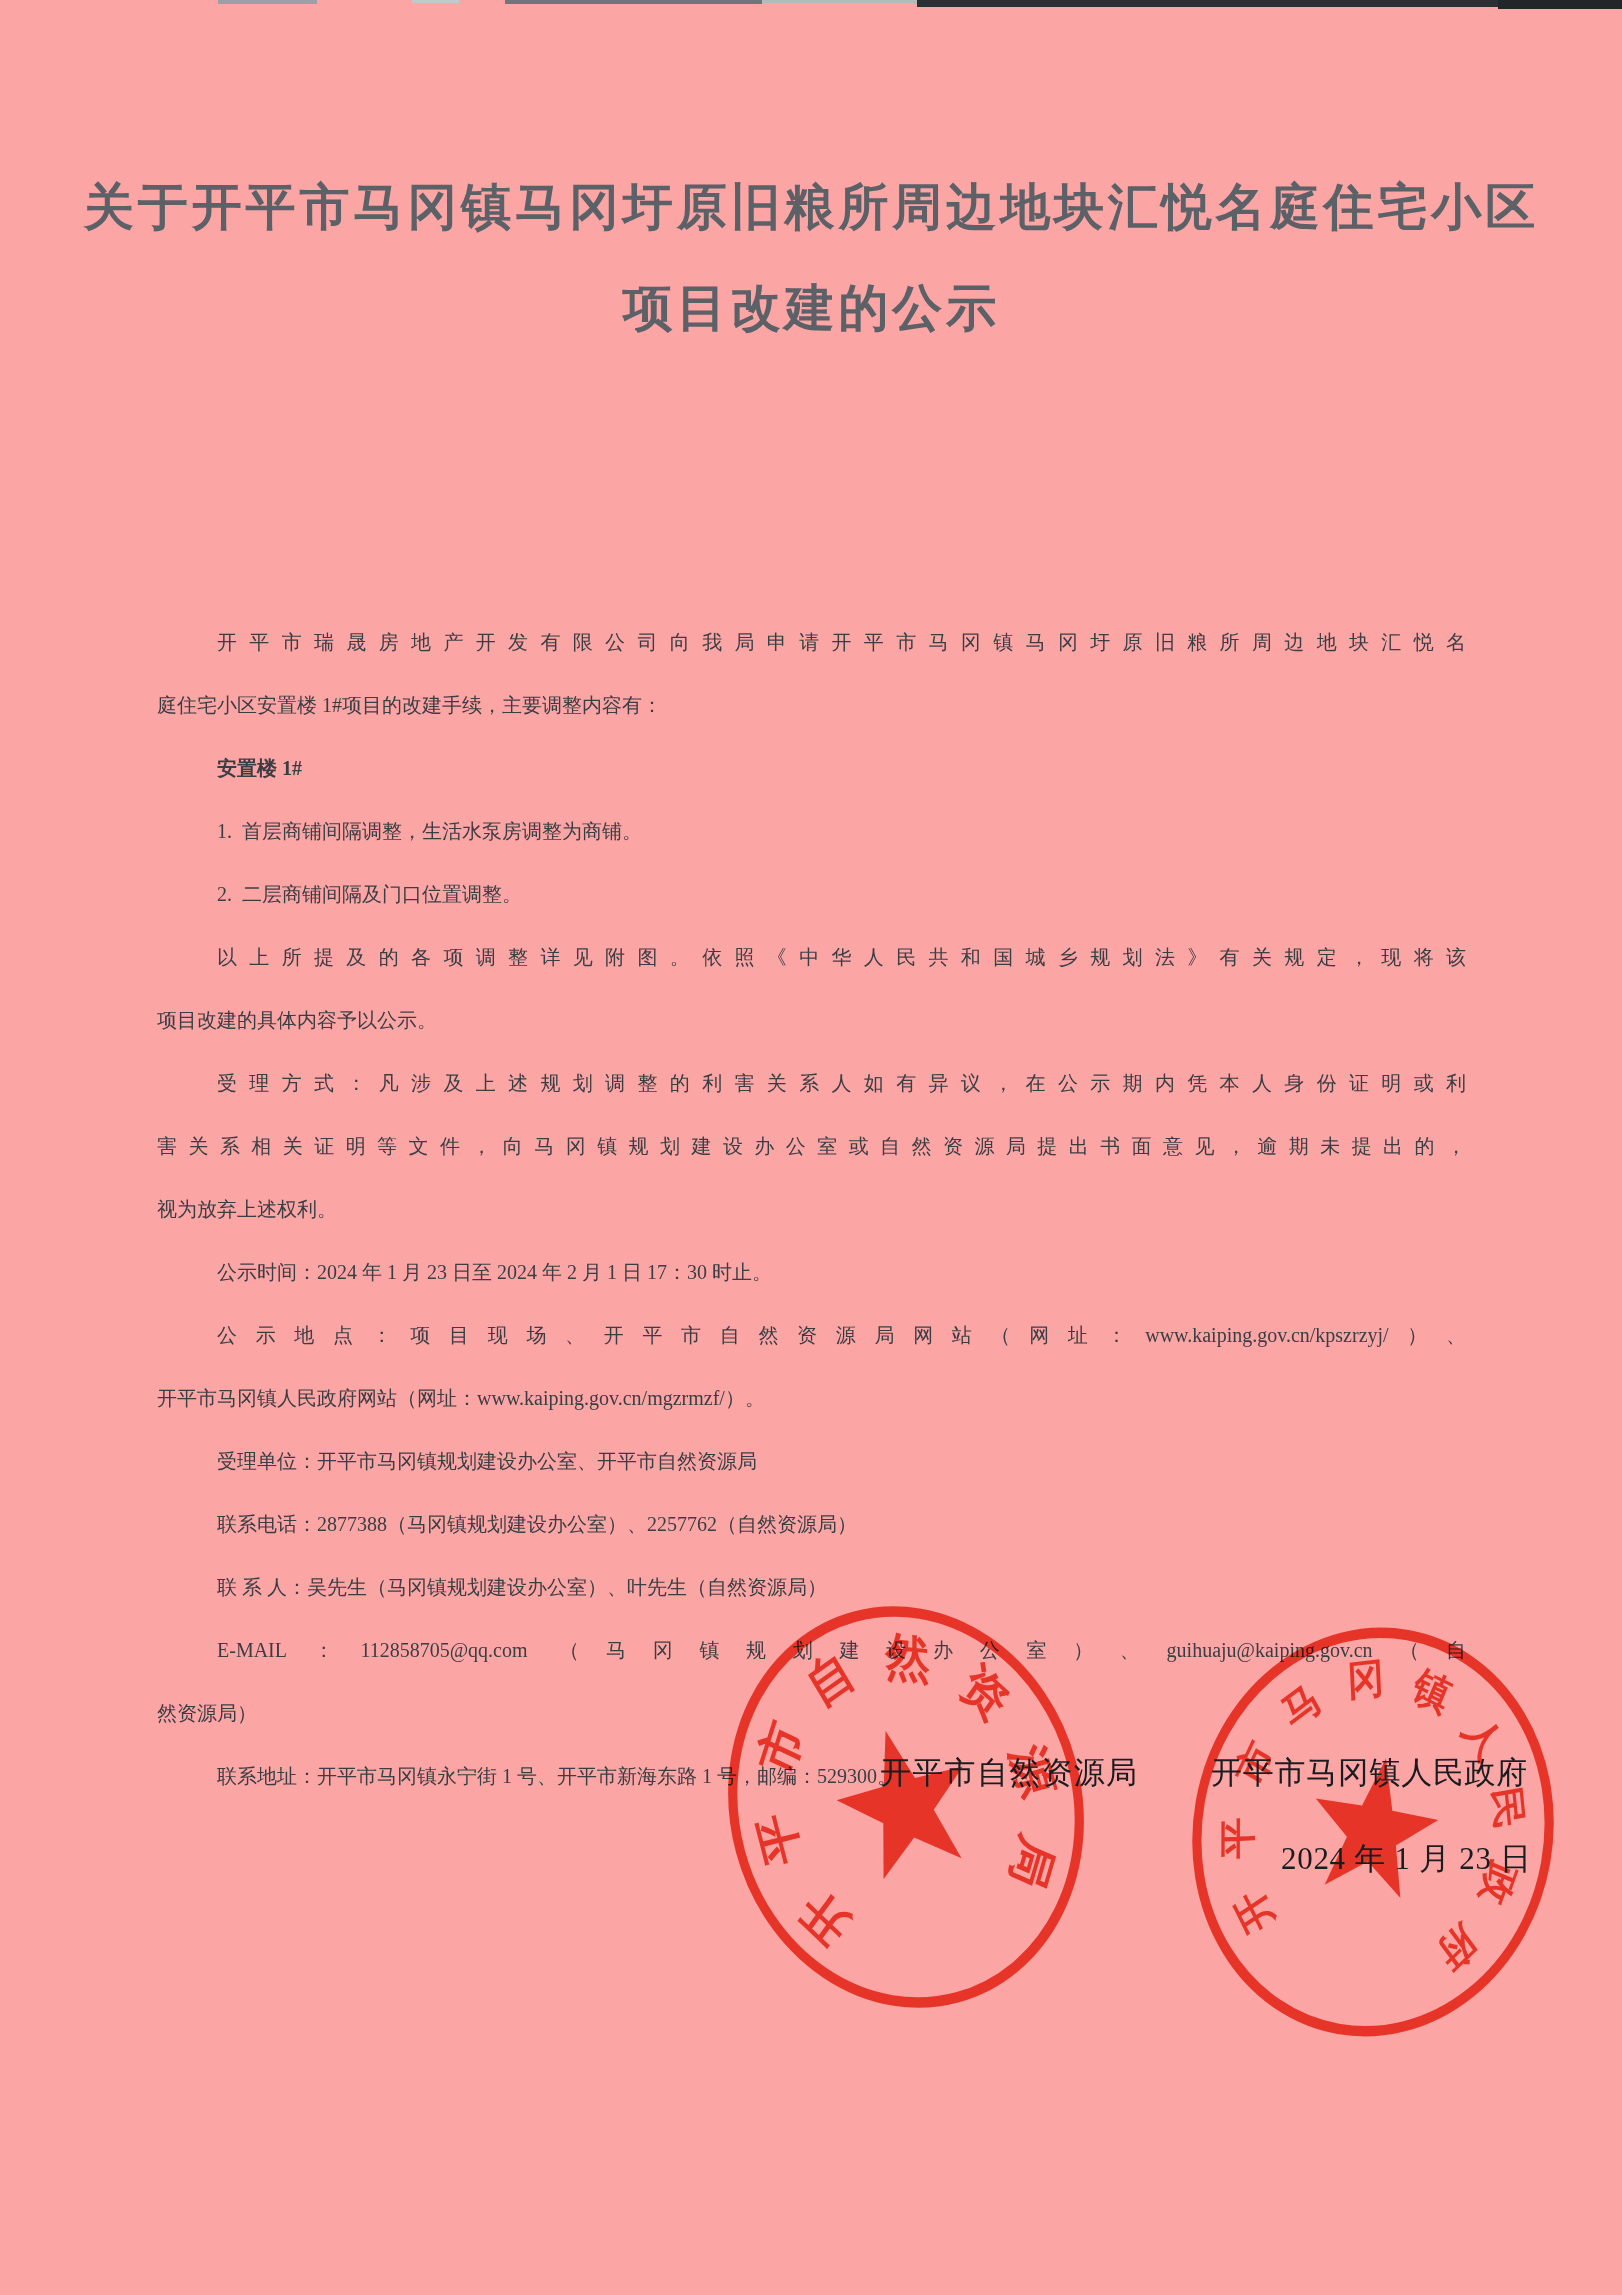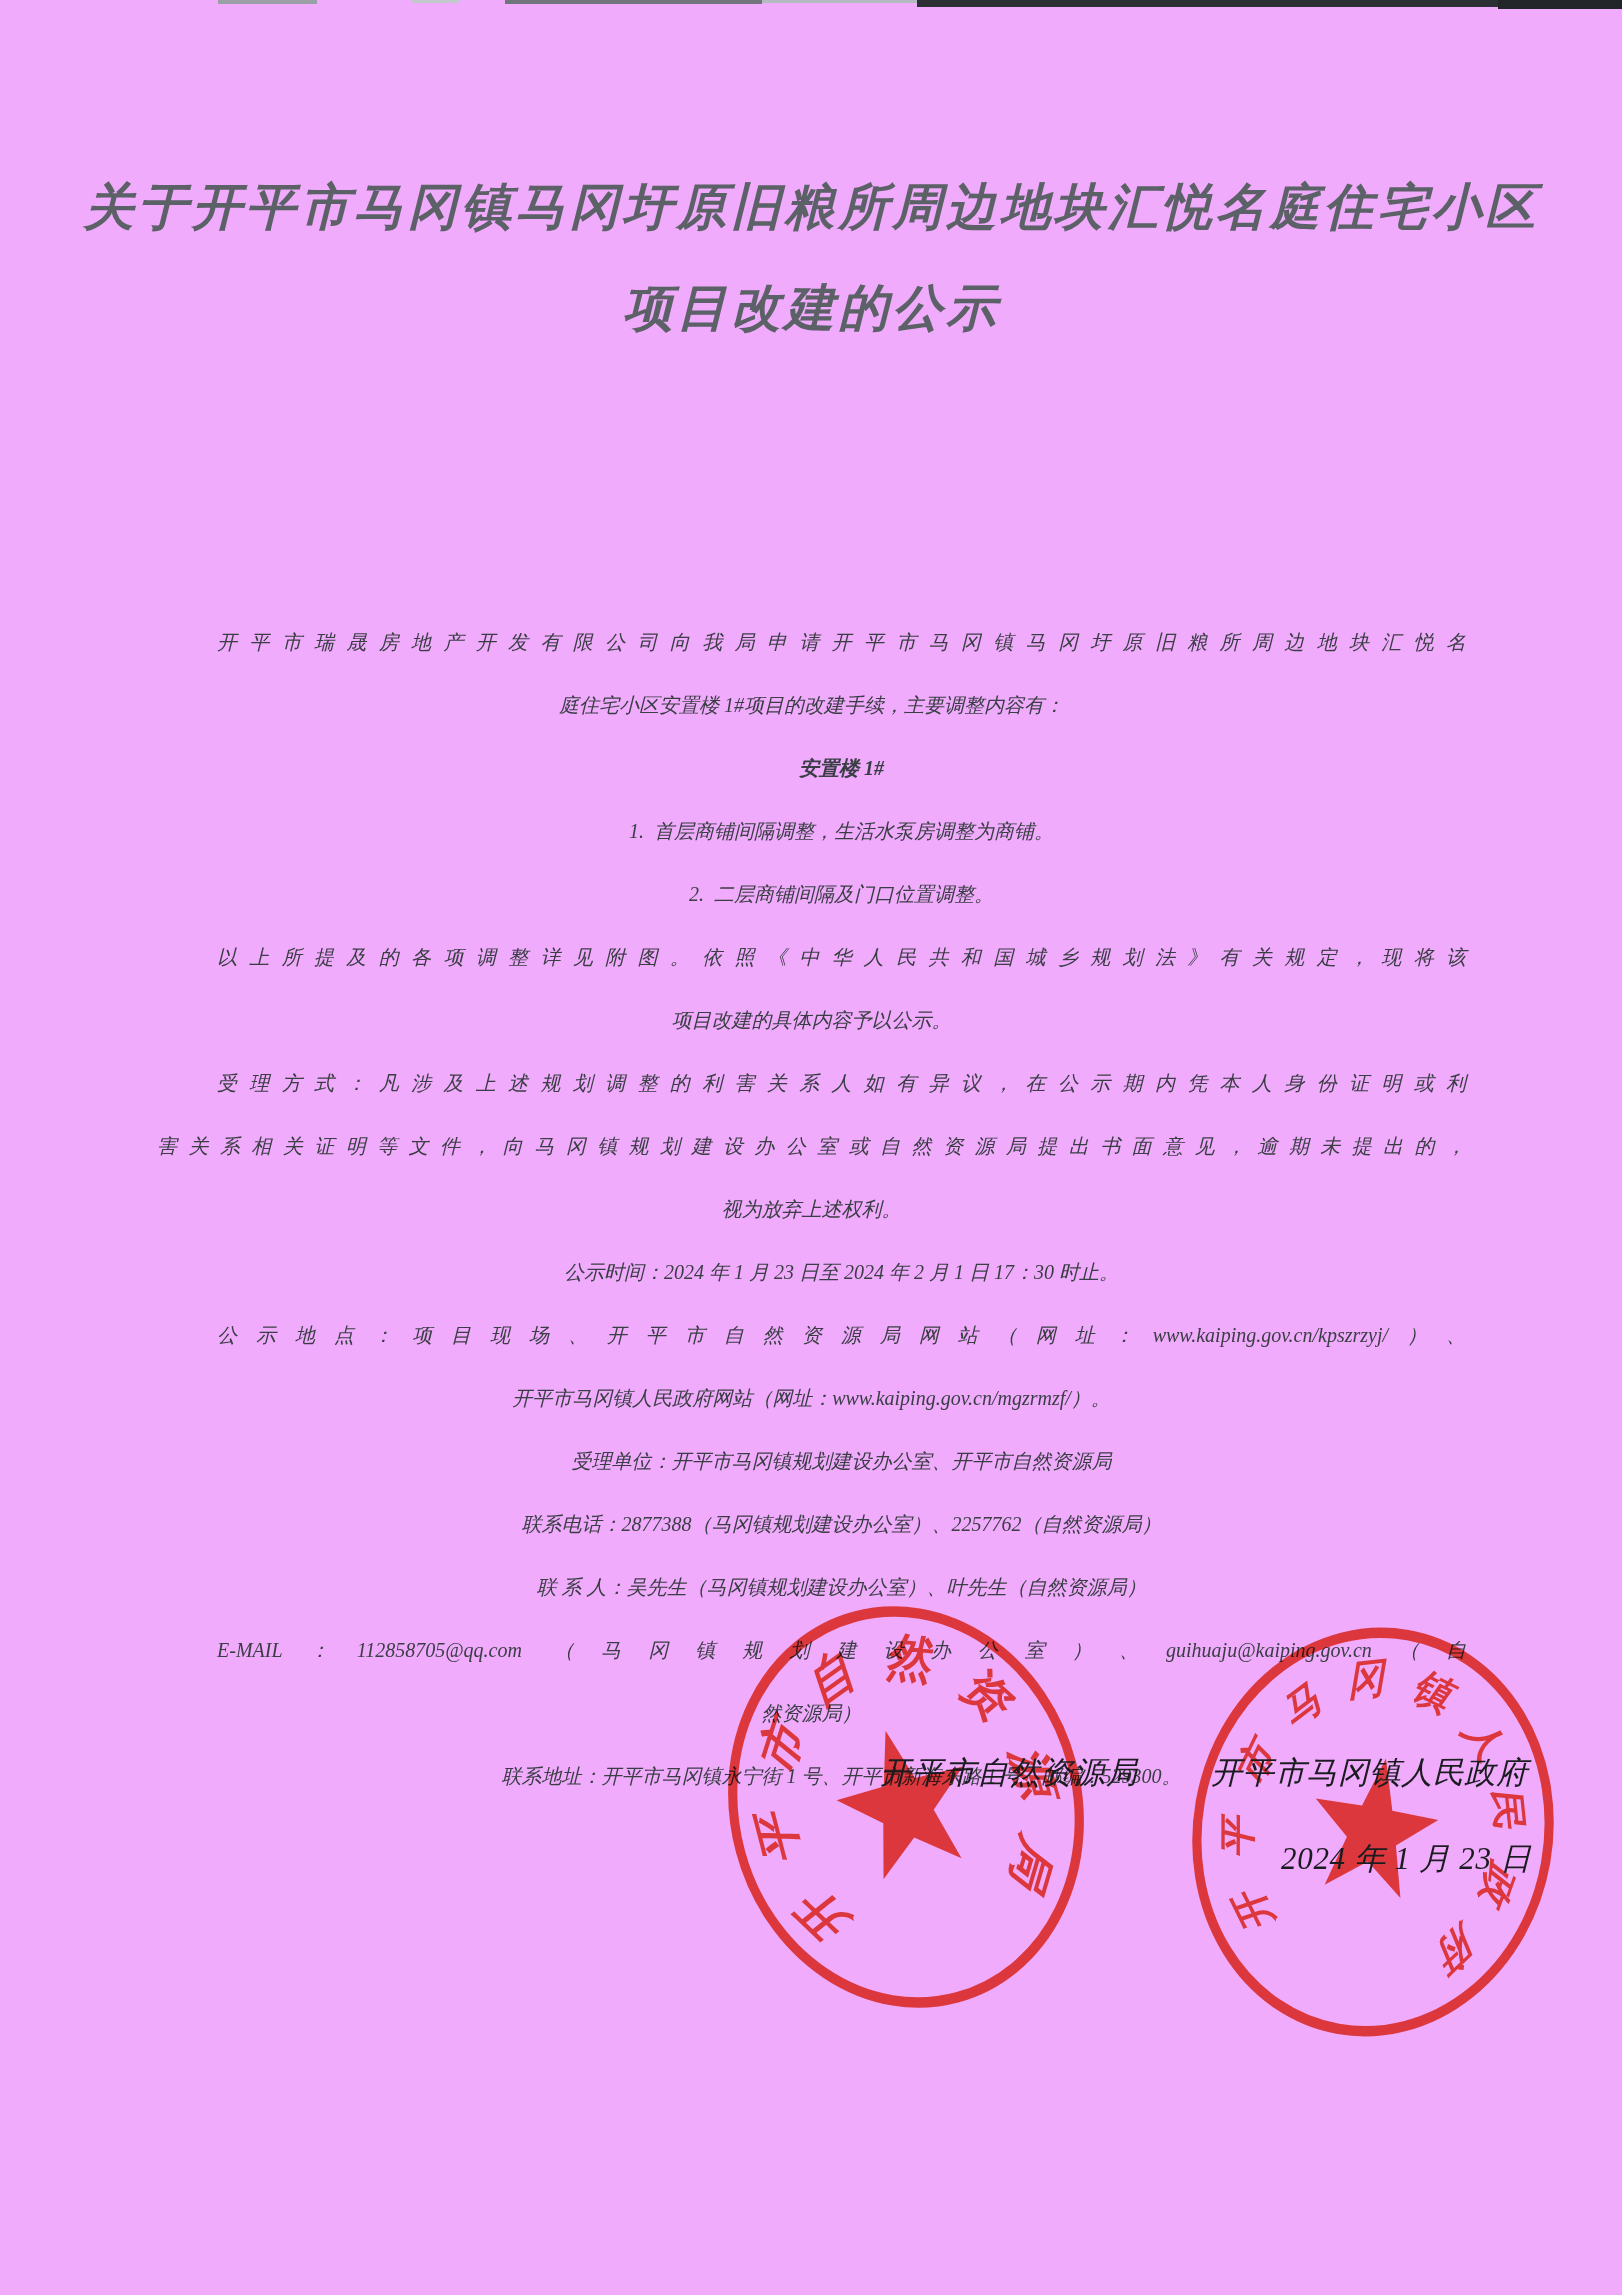--- a/index.html
+++ b/index.html
@@ -1,22 +1,21 @@
 <!DOCTYPE html>
 <html style="font-size:10.5px"><head>
 <meta charset="utf-8">
 <style>
   html,body{margin:0;padding:0;background:#e9e9e9;}
   .page{
     position:relative;
     width:1623px;height:2295px;
-    background:#f0abfc;
+    background:#fca5a5;
     overflow:hidden;
     font-family:"Liberation Serif", serif;
-    font-style:italic;
   }
   
   .art{position:absolute;top:0;}
 
   
   .title{
     position:absolute;left:0;top:157px;width:100%;
     text-align:center;
     font-size:50px;font-weight:bold;
     color:#5c6167;
@@ -26,21 +25,21 @@
   .title div{width:100%;}
 
   
   .body{
     position:absolute;left:157px;top:422px;width:1309px;
     font-size:20px;color:#3a3e44;
     line-height:63px;
     white-space:pre-wrap;
     z-index:1;
   }
-  .line{height:63px;overflow:visible;text-align:center;}
+  .line{height:63px;overflow:visible;}
   .indent{text-indent:60px;}
   .bold{font-weight:bold;}
   .fill{text-align:justify;text-align-last:justify;}
 
   
   .seal{
     position:absolute;width:458px;height:458px;
     z-index:2;
     mix-blend-mode:multiply;
     opacity:.92;

